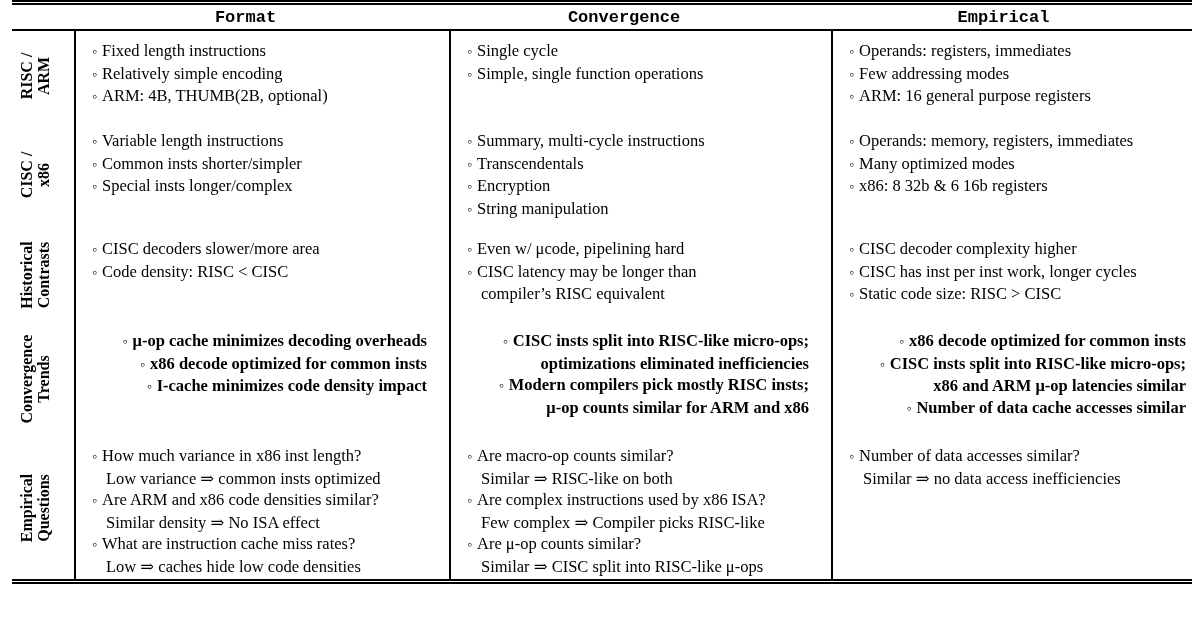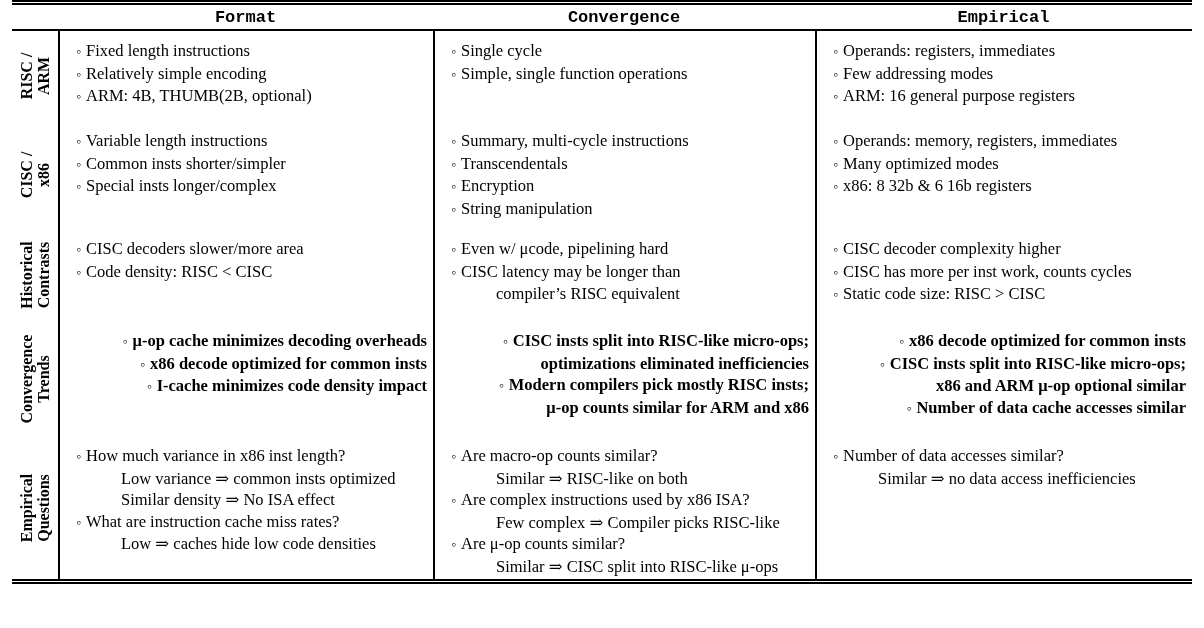--- a/index.html
+++ b/index.html
@@ -45,23 +45,24 @@
     line-height: 17px;
     text-align: center;
     white-space: nowrap;
   }
   .cell {
     border-left: 2px solid #000;
     padding-top: 9px;
     padding-right: 6px;
     font-size: 16.5px;
     line-height: 21.5px;
+    margin-left: 16px;
   }
   .line.bullet { padding-left: 30px; text-indent: -14px; }
-  .line.cont   { padding-left: 61px; }
+  .line.cont   { padding-left: 30px; }
   .bullet-glyph { margin-right: 5px; font-size: 14px; }
 </style>
 </head>
 <body>
 
 <div class="page">
   <div class="tbl">
     <div class="header-row">
       <div class="hcell"></div>
       <div class="hcell">Format</div>
@@ -126,21 +127,21 @@
             <div class="line bullet"><span class="bullet-glyph">◦</span><span>CISC decoders slower/more area</span></div>
             <div class="line bullet"><span class="bullet-glyph">◦</span><span>Code density: RISC &lt; CISC</span></div>
           </div>
           <div class="cell">
             <div class="line bullet"><span class="bullet-glyph">◦</span><span>Even w/ μcode, pipelining hard</span></div>
             <div class="line bullet"><span class="bullet-glyph">◦</span><span>CISC latency may be longer than</span></div>
             <div class="line cont"><span>compiler’s RISC equivalent</span></div>
           </div>
           <div class="cell">
             <div class="line bullet"><span class="bullet-glyph">◦</span><span>CISC decoder complexity higher</span></div>
-            <div class="line bullet"><span class="bullet-glyph">◦</span><span>CISC has more per inst work, counts cycles</span></div>
+            <div class="line bullet"><span class="bullet-glyph">◦</span><span>CISC has inst per inst work, longer cycles</span></div>
             <div class="line bullet"><span class="bullet-glyph">◦</span><span>Static code size: RISC &gt; CISC</span></div>
           </div>
         </div>
         <div class="row bold" style="height: 115px;">
           <div class="label-cell">
             <div class="rotated">
               <div>Convergence</div>
               <div>Trends</div>
             </div>
           </div>
@@ -151,34 +152,35 @@
           </div>
           <div class="cell">
             <div class="line bullet"><span class="bullet-glyph">◦</span><span>CISC insts split into RISC-like micro-ops;</span></div>
             <div class="line cont"><span>optimizations eliminated inefficiencies</span></div>
             <div class="line bullet"><span class="bullet-glyph">◦</span><span>Modern compilers pick mostly RISC insts;</span></div>
             <div class="line cont"><span>μ-op counts similar for ARM and x86</span></div>
           </div>
           <div class="cell">
             <div class="line bullet"><span class="bullet-glyph">◦</span><span>x86 decode optimized for common insts</span></div>
             <div class="line bullet"><span class="bullet-glyph">◦</span><span>CISC insts split into RISC-like micro-ops;</span></div>
-            <div class="line cont"><span>x86 and ARM μ-op optional similar</span></div>
+            <div class="line cont"><span>x86 and ARM μ-op latencies similar</span></div>
             <div class="line bullet"><span class="bullet-glyph">◦</span><span>Number of data cache accesses similar</span></div>
           </div>
         </div>
         <div class="row" style="height: 143px;">
           <div class="label-cell">
             <div class="rotated">
               <div>Empirical</div>
               <div>Questions</div>
             </div>
           </div>
           <div class="cell">
             <div class="line bullet"><span class="bullet-glyph">◦</span><span>How much variance in x86 inst length?</span></div>
             <div class="line cont"><span>Low variance ⇒ common insts optimized</span></div>
+            <div class="line bullet"><span class="bullet-glyph">◦</span><span>Are ARM and x86 code densities similar?</span></div>
             <div class="line cont"><span>Similar density ⇒ No ISA effect</span></div>
             <div class="line bullet"><span class="bullet-glyph">◦</span><span>What are instruction cache miss rates?</span></div>
             <div class="line cont"><span>Low ⇒ caches hide low code densities</span></div>
           </div>
           <div class="cell">
             <div class="line bullet"><span class="bullet-glyph">◦</span><span>Are macro-op counts similar?</span></div>
             <div class="line cont"><span>Similar ⇒ RISC-like on both</span></div>
             <div class="line bullet"><span class="bullet-glyph">◦</span><span>Are complex instructions used by x86 ISA?</span></div>
             <div class="line cont"><span>Few complex ⇒ Compiler picks RISC-like</span></div>
             <div class="line bullet"><span class="bullet-glyph">◦</span><span>Are μ-op counts similar?</span></div>

